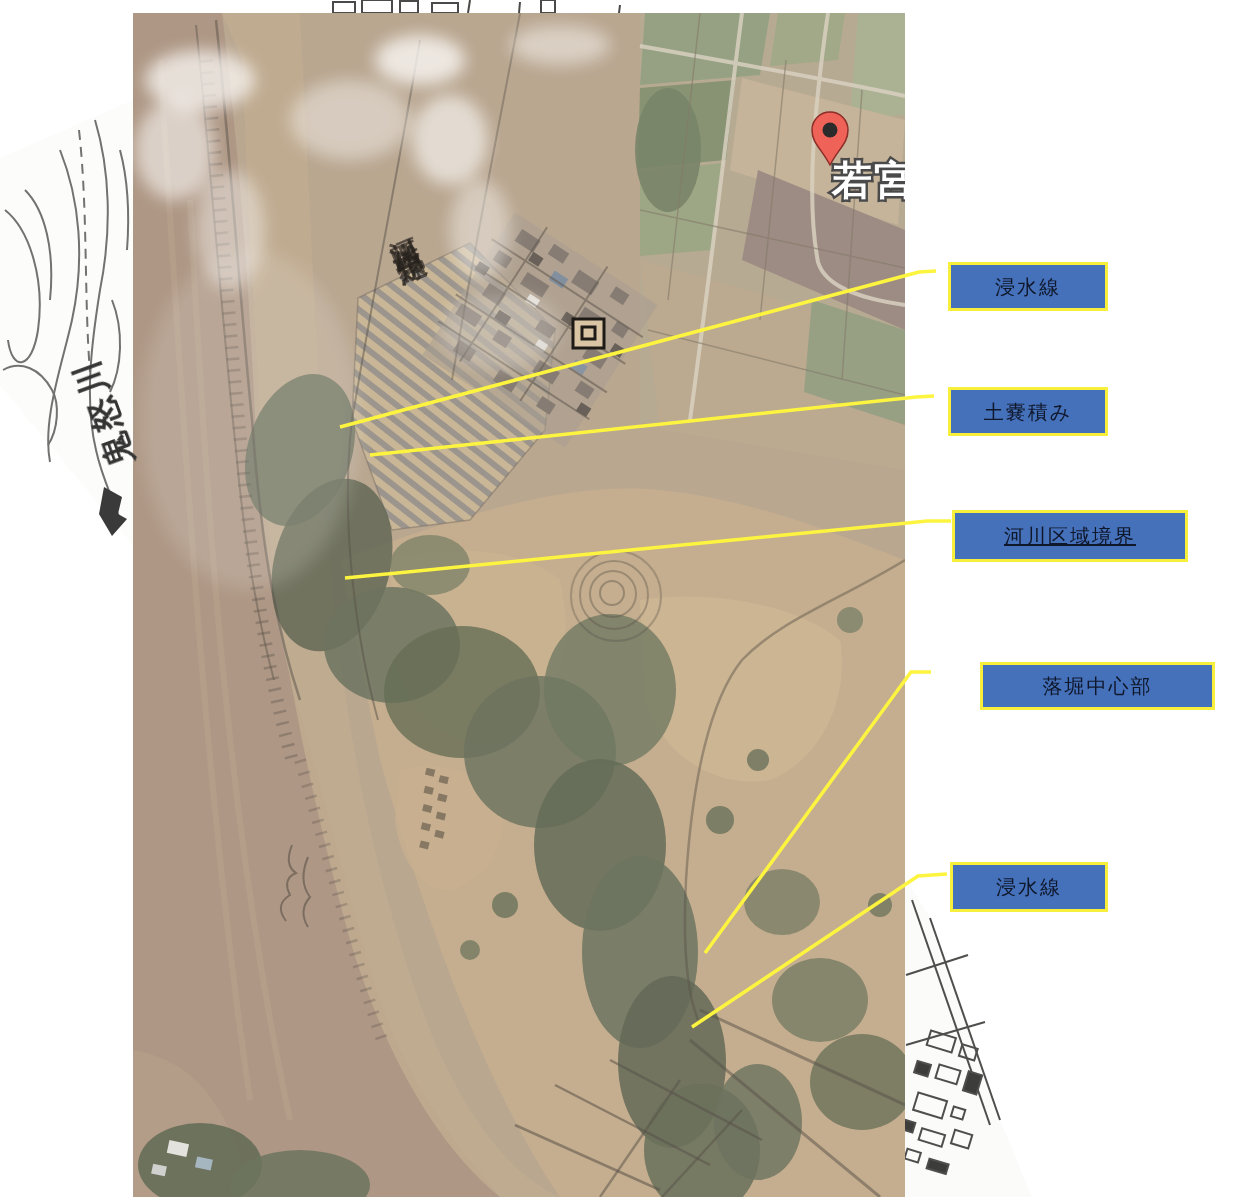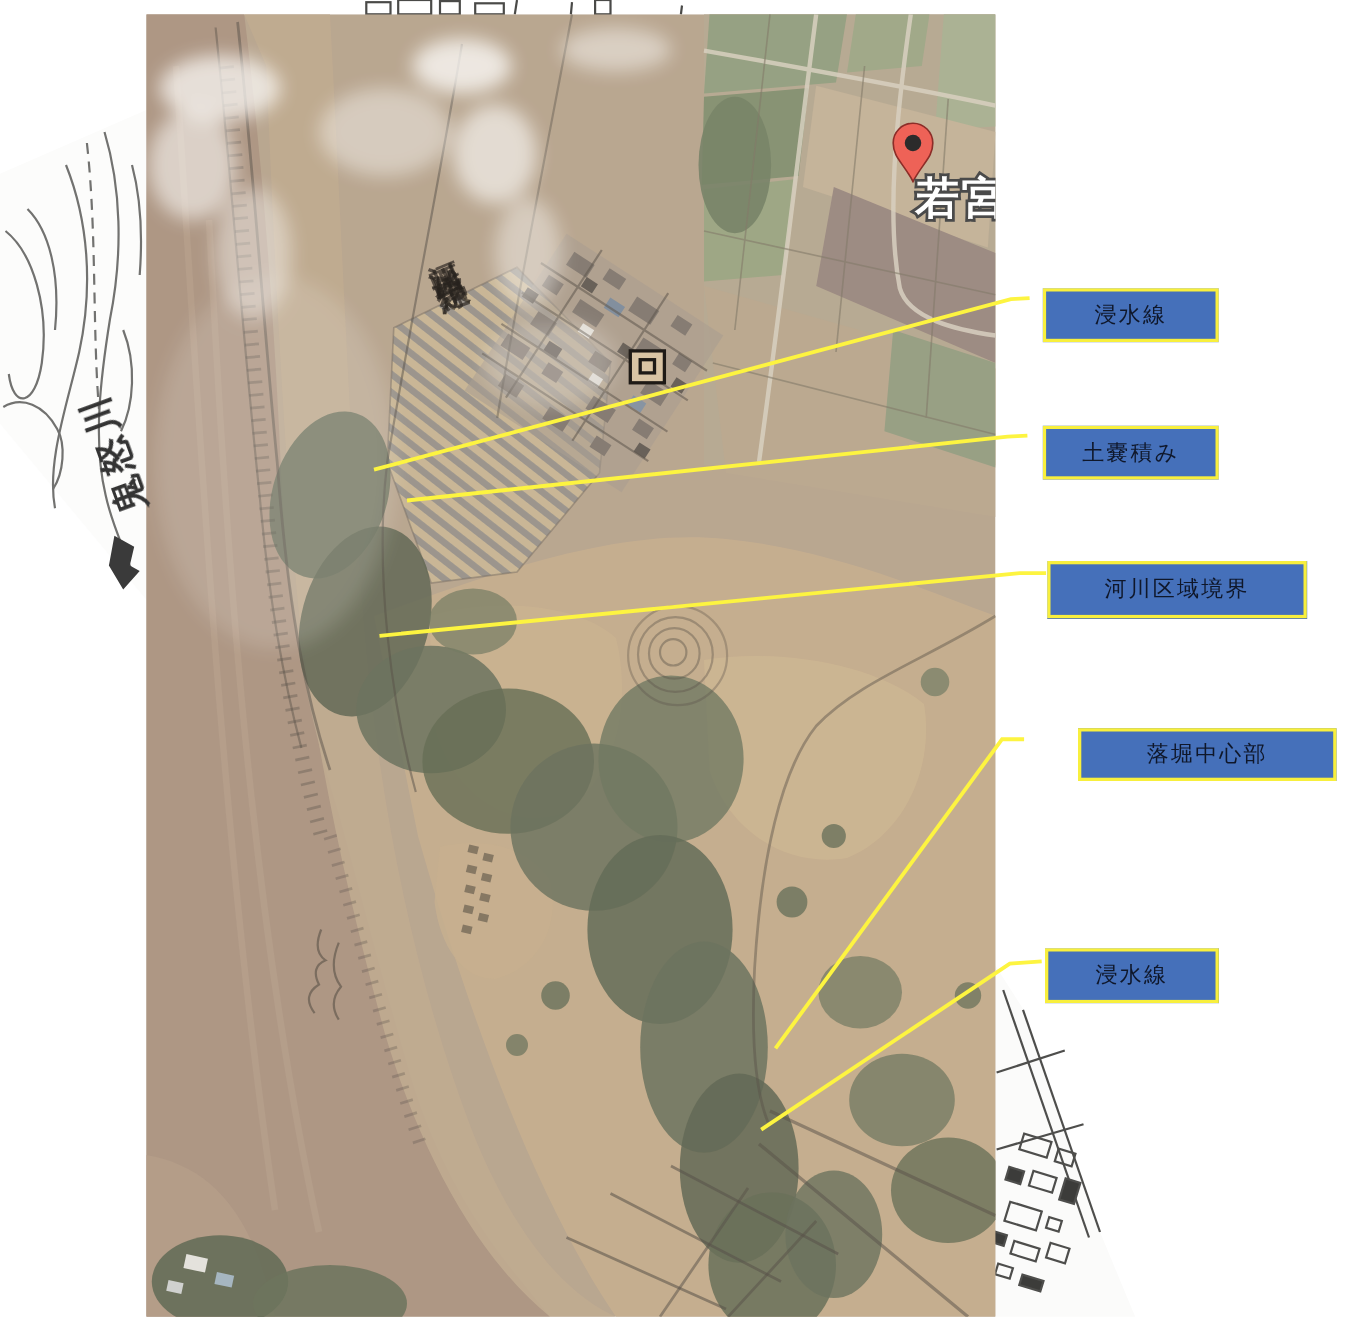--- a/index.html
+++ b/index.html
@@ -9,21 +9,21 @@
   }
   #scene{position:absolute;left:0;top:0;}
   .callout-label{
     position:absolute;box-sizing:border-box;
     display:flex;align-items:center;justify-content:center;
     background:#4570ba;border:3px solid #f8ef3d;color:#0f172a;
     font-size:20px;letter-spacing:2px;line-height:1;white-space:nowrap;
   }
   .lbl-1{left:948px;top:262px;width:160px;height:49px;}
   .lbl-2{left:948px;top:387px;width:160px;height:49px;}
-  .lbl-3{left:952px;top:510px;width:236px;height:52px;}
+  .lbl-3{left:952px;top:510px;width:236px;height:52px;text-decoration:underline;}
   .lbl-4{left:952px;top:662px;width:235px;height:48px;margin-left:28px;}
   .lbl-5{left:950px;top:862px;width:158px;height:50px;}
   .map-text-kinugawa{
     position:absolute;left:34px;top:392px;width:140px;height:40px;
     display:flex;align-items:center;justify-content:center;
     transform:rotate(-110deg);font-size:34px;font-weight:bold;
     letter-spacing:4px;color:#343434;pointer-events:none;
   }
   .map-text-designation{
     position:absolute;left:372px;top:226px;height:220px;

